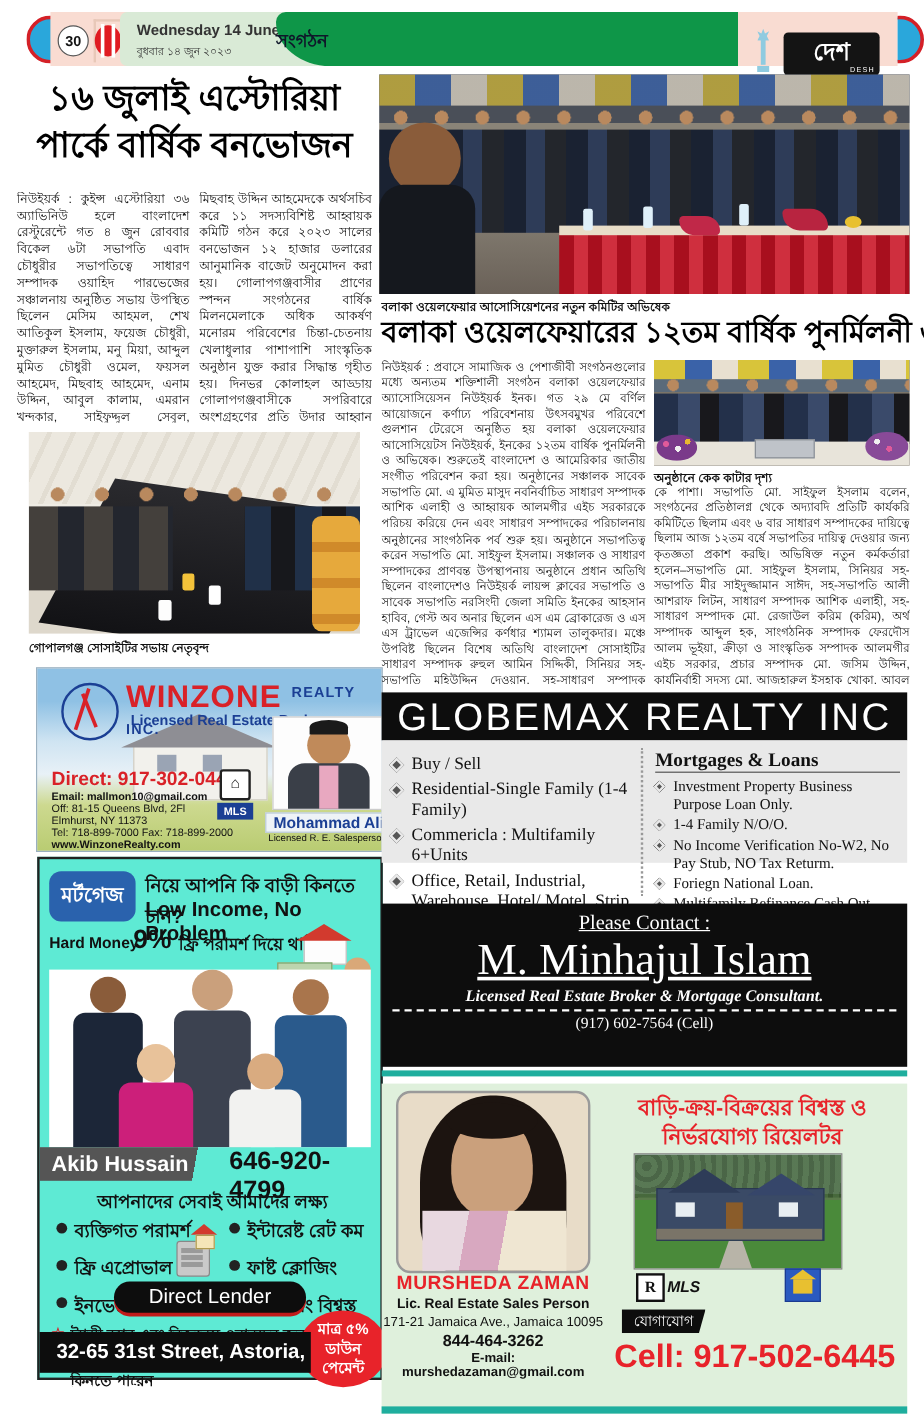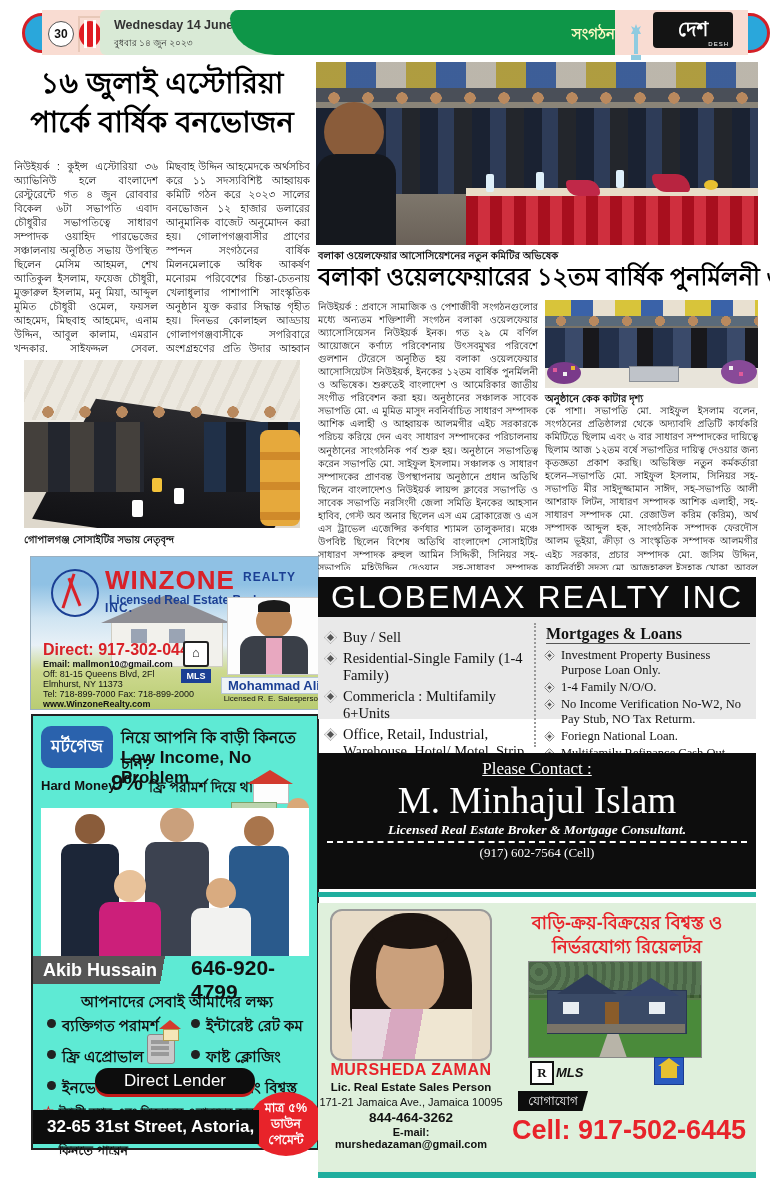--- a/index.html
+++ b/index.html
@@ -13,27 +13,27 @@
   .orn-r .disc{right:0;}
   .pinkband{background:#f9dcd2;}
   .pagenum{position:absolute;top:21px;left:48px;width:24px;height:24px;border:1px solid #555;border-radius:50%;background:#fff;text-align:center;line-height:24px;font-size:12px;font-weight:bold;color:#111;}
   .mast-icon{position:absolute;top:16px;left:78px;width:24px;height:34px;border-left:2px solid #e8c8b8;border-right:2px solid #e8c8b8;border-top:2px solid #e8c8b8;}
   .mast-icon .ball{position:absolute;top:3px;left:-1px;width:22px;height:26px;border-radius:50%;background:#e01b22;}
   .mast-icon .stripe{position:absolute;top:2px;width:3px;height:28px;background:#fff;}
   .dateband{background:#d9ead6;left:100px;width:185px;border-top-left-radius:6px;border-bottom-left-radius:6px;}
   .date-en{position:absolute;top:8px;left:14px;font-size:12.5px;font-weight:bold;color:#333;}
   .date-bn{position:absolute;top:26px;left:14px;font-size:9px;color:#333;}
   .greenband{background:#0e9648;left:230px;width:385px;border-bottom-left-radius:55px 45px;border-top-left-radius:10px;}
-  .section-title{position:absolute;top:12px;left:0;width:100%;text-align:right;color:#fef9c3;font-size:15px;font-weight:bold;}
+  .section-title{position:absolute;top:12px;left:0;width:100%;text-align:left;color:#0f172a;font-size:15px;font-weight:bold;}
   .pinkband2{left:615px;width:133px;}
   .liberty{position:absolute;top:14px;left:14px;width:14px;height:36px;}
   .liberty .torso{position:absolute;left:5px;top:8px;width:4px;height:22px;background:#8fcbe0;}
   .liberty .crown{position:absolute;left:2px;top:0;width:10px;height:10px;background:#8fcbe0;clip-path:polygon(50% 0,65% 40%,100% 20%,80% 60%,100% 100%,0 100%,20% 60%,0 20%,35% 40%);}
   .liberty .base{position:absolute;left:2px;bottom:0;width:10px;height:5px;background:#8fcbe0;}
-  .desh-logo{position:absolute;top:2px;left:38px;width:80px;height:36px;background:#141414;border-radius:4px;color:#fff;text-align:center;}
+  .desh-logo{position:absolute;top:17px;left:38px;width:80px;height:36px;background:#141414;border-radius:4px;color:#fff;text-align:center;}
   .desh-bn{font-size:20px;font-weight:bold;line-height:34px;}
   .desh-en{position:absolute;right:4px;bottom:1px;font-size:6px;letter-spacing:1px;color:#fff;}
   
   .headline-left{left:14px;top:64px;width:296px;text-align:center;font-weight:bold;font-size:29px;line-height:1.35;color:#000;}
   .body-cols{font-size:10.3px;line-height:1.36;text-align:justify;color:#111;}
   .caption{font-size:10px;font-weight:bold;color:#111;}
   .headline-right{left:318px;top:258px;width:438px;text-align:center;font-weight:bold;font-size:24px;color:#000;white-space:nowrap;}
   
   .photo{position:absolute;overflow:hidden;background:#ccc;}
   .heads{position:absolute;background-image:radial-gradient(circle 8px at 18px 10px,#b9895e 70%,transparent 72%);background-size:37px 24px;background-repeat:repeat-x;}
@@ -315,21 +315,21 @@
           <span>Multifamily Refinance Cash Out.</span>
         </div>
       <div class="gm-li" style="font-size:12.5px;margin-bottom:2px;">
           <span class="diamond" style="width:7px;height:7px;flex-basis:7px;"></span>
           <span>Investment Property Cash Out, Refiance Cash Out</span>
         </div>
     </div>
   </div>
   <div class="gm-contact abs" style="left:0;top:176px;width:100%;height:136px;">
     <div style="font-size:17px;text-decoration:underline;margin-top:6px;">Please Contact :</div>
-    <div style="font-size:37px;margin-top:0px;">M. Minhajul Islam</div>
+    <div style="font-size:37px;margin-top:0px;text-decoration:underline;">M. Minhajul Islam</div>
     <div style="font-size:13.5px;font-style:italic;font-weight:bold;">Licensed Real Estate Broker &amp; Mortgage Consultant.</div>
     <div style="border-top:2px dashed #fff;width:96%;margin:3px auto 2px auto;"></div>
     <div style="font-size:13px;">(917) 602-7564 (Cell)</div>
     <div style="font-size:13px;margin-top:30px;">1-800-944-3629, 1-800-655-4018 (Fax)</div>
     <div style="font-size:13px;">mts74@aol.com</div>
     <div style="font-size:13px;">64-01, 35th Ave, Woodside, NY 11377</div>
   </div>
   <div class="teal-bar abs" style="left:0;top:315px;width:100%;height:5px;"></div>
 </div>
 

